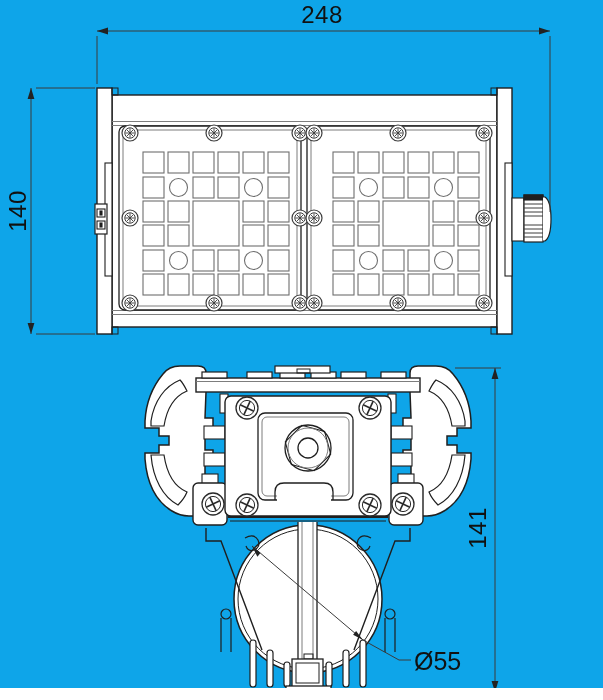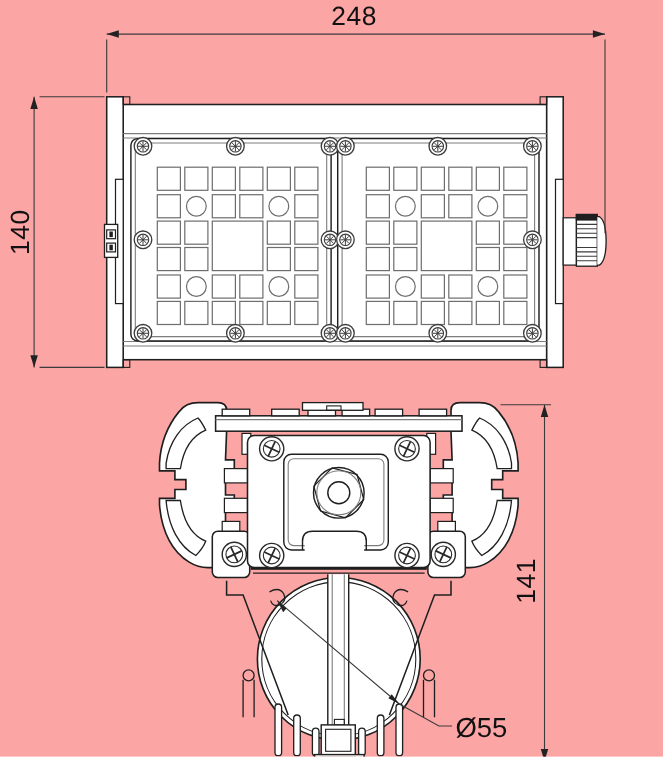--- a/index.html
+++ b/index.html
@@ -1,16 +1,16 @@
 <!DOCTYPE html>
 <html><head>
 <meta charset="utf-8">
 <style>
   html,body{margin:0;padding:0;background:#fff;}
-  .stage{position:relative;width:603px;height:688px;background:#fca5a5;overflow:hidden;
+  .stage{position:relative;width:603px;height:688px;background:#0ea5e9;overflow:hidden;
          font-family:"Liberation Sans", sans-serif;}
   svg{display:block;}
   text{font-family:"Liberation Sans", sans-serif;fill:#111;}
   .dimtxt{font-size:24px;letter-spacing:0.5px;}
   .diatxt{font-size:25px;}
 </style>
 </head>
 <body>
 
 <div class="stage">

